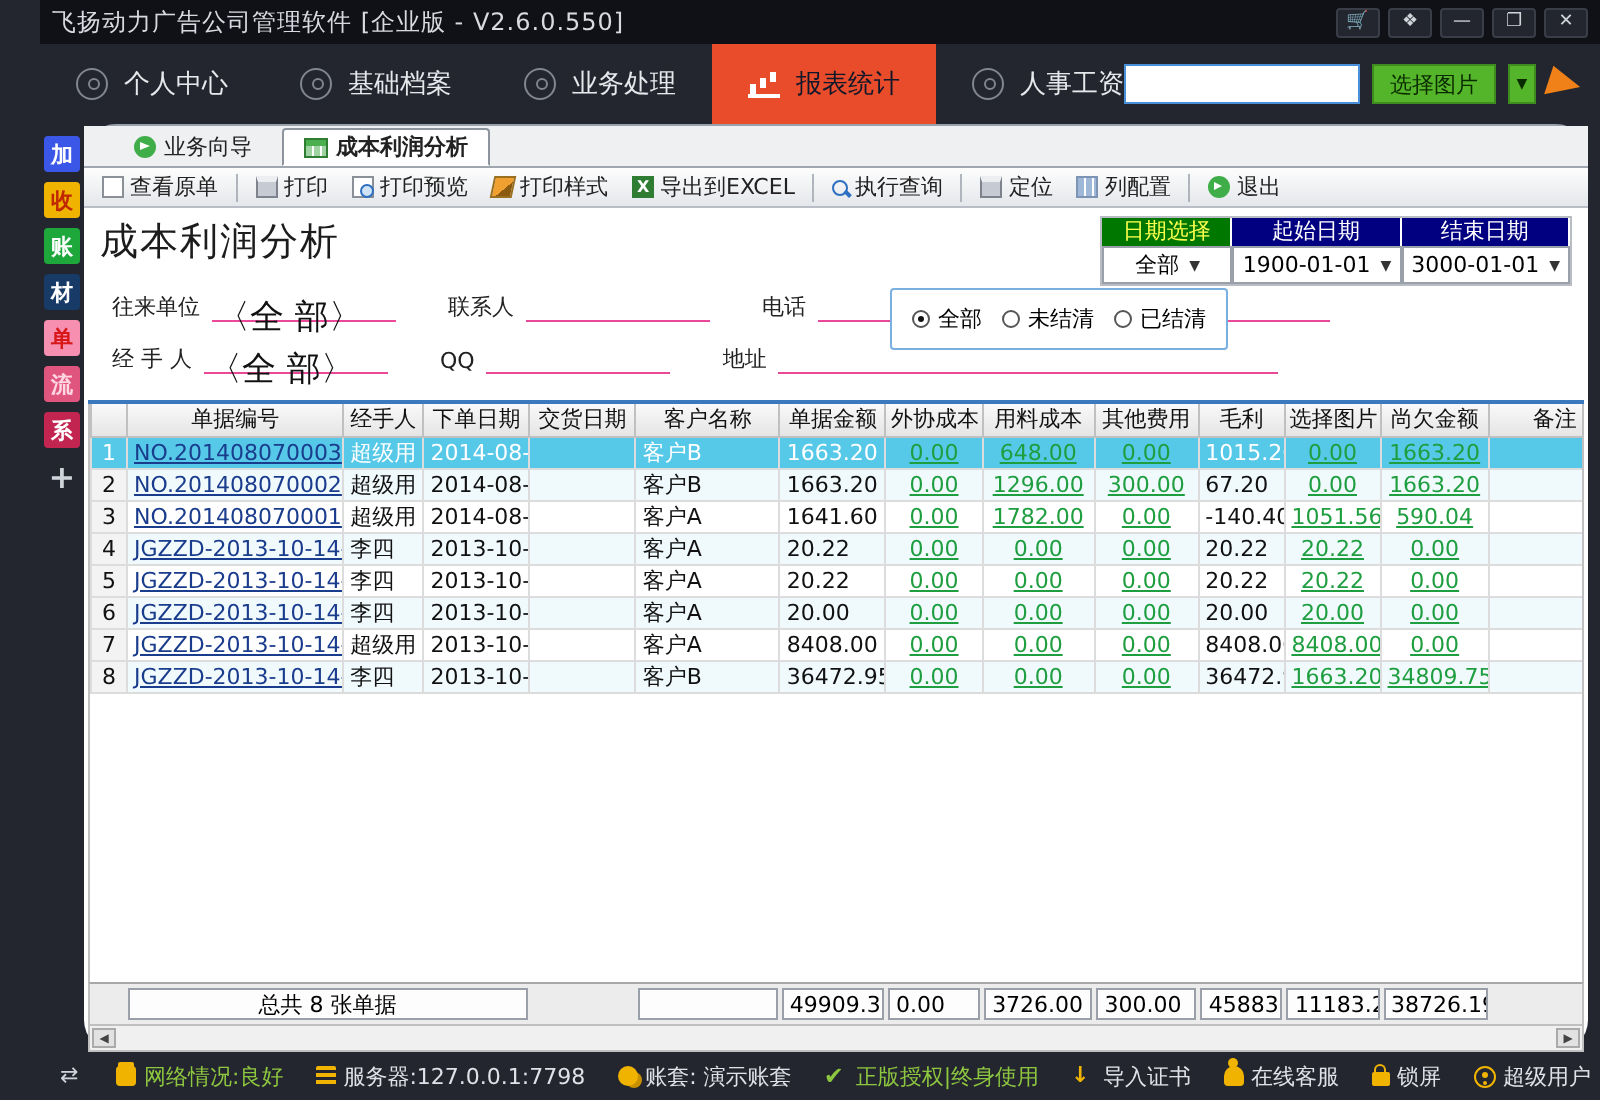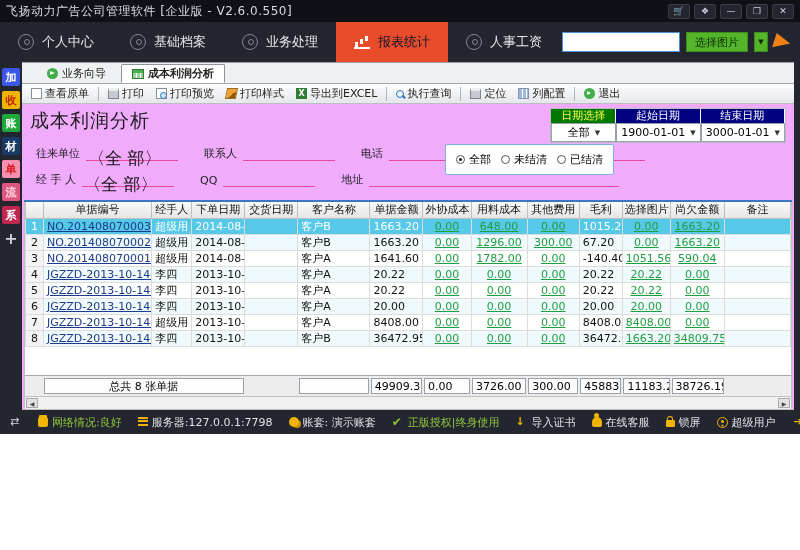--- a/index.html
+++ b/index.html
@@ -1,17 +1,17 @@
 <!DOCTYPE html>
 <html><head>
 <meta charset="utf-8">
 <style>
   * { margin:0; padding:0; box-sizing:border-box; }
   html,body { width:800px; height:550px; font-family:"DejaVu Sans","Liberation Sans",sans-serif; font-size:12px; overflow:hidden; }
-  .window { width:800px; height:434px; background:#23262e; display:flex; flex-direction:column; }
+  .window { width:800px; height:550px; background:#23262e; display:flex; flex-direction:column;padding-left:20px; }
 
   
   .titlebar { height:22px; background:#0f1117; color:#d8dadf; display:flex; align-items:center; padding:0 6px; flex:0 0 auto; }
   .titlebar .title { font-size:12px; letter-spacing:.5px; }
   .titlebar .tcontrols { margin-left:auto; display:flex; gap:4px; }
   .tbtn { width:22px; height:15px; background:#23262e; border:1px solid #3a3e49; color:#cfd3da; font-size:9px; line-height:13px; text-align:center; border-radius:2px; cursor:default; }
 
   
   .navbar { height:40px; background:#23262e; display:flex; align-items:stretch; flex:0 0 auto; position:relative; }
   #nav-items { display:flex; align-items:stretch; }
@@ -27,21 +27,21 @@
   .nav-right { position:absolute; right:10px; top:0; height:40px; display:flex; align-items:center; gap:6px; }
   .img-input { width:118px; height:20px; border:1px solid #4a90d9; background:#fff; padding:0 4px; font-size:11px; }
   .choose-btn { height:20px; background:#55b52a; border:1px solid #3f8c1e; color:#0a2b00; font-size:11px; padding:0 8px; display:flex; align-items:center; cursor:default; }
   .choose-drop { height:20px; width:14px; background:#55b52a; border:1px solid #3f8c1e; border-left:1px solid #3f8c1e; color:#0a2b00; font-size:7px; display:flex; align-items:center; justify-content:center; cursor:default; }
   .horn-icon { width:0; height:0; border-left:16px solid #f08018; border-top:6px solid transparent; border-bottom:9px solid transparent; transform:rotate(18deg); display:inline-block; }
 
   
   .main-row { flex:1 1 auto; display:flex; min-height:0; }
   .side { width:22px; background:#23262e; display:flex; flex-direction:column; align-items:center; padding-top:6px; gap:5px; flex:0 0 auto; }
   .side-item { width:18px; height:18px; border-radius:2px; font-size:11px; font-weight:bold; display:flex; align-items:center; justify-content:center; cursor:default; }
-  .content { flex:1 1 auto; background:#f0abfc; margin-right:6px; display:flex; flex-direction:column; min-width:0; border-top:1px solid #9aa0aa; }
+  .content { flex:1 1 auto; background:#ffffff; margin-right:6px; display:flex; flex-direction:column; min-width:0; border-top:1px solid #9aa0aa;border-radius:16px; }
 
   
   .tabrow { height:21px; background:#eef0f2; border-bottom:1px solid #9fa6af; display:flex; align-items:flex-end; padding-left:14px; gap:4px; flex:0 0 auto; }
   .tab { height:19px; display:flex; align-items:center; gap:4px; padding:0 10px; font-size:11px; color:#222; border:1px solid transparent; cursor:default; }
   .tab.active { background:#fff; border:1px solid #8d949e; border-bottom:1px solid #fff; font-weight:bold; border-radius:2px 2px 0 0; }
   .wizard-icon { width:11px; height:11px; border-radius:50%; background:#3fae49; position:relative; display:inline-block; }
   .wizard-icon::after { content:""; position:absolute; left:3px; top:3px; width:0; height:0; border-left:5px solid #fff; border-top:2.5px solid transparent; border-bottom:2.5px solid transparent; }
   .grid-icon { width:12px; height:10px; border:1px solid #2e7d32; background:
       linear-gradient(#4caf50 0 3px, transparent 3px),
       repeating-linear-gradient(90deg, #9fd4a2 0 3px, #fff 3px 4px); display:inline-block; }

